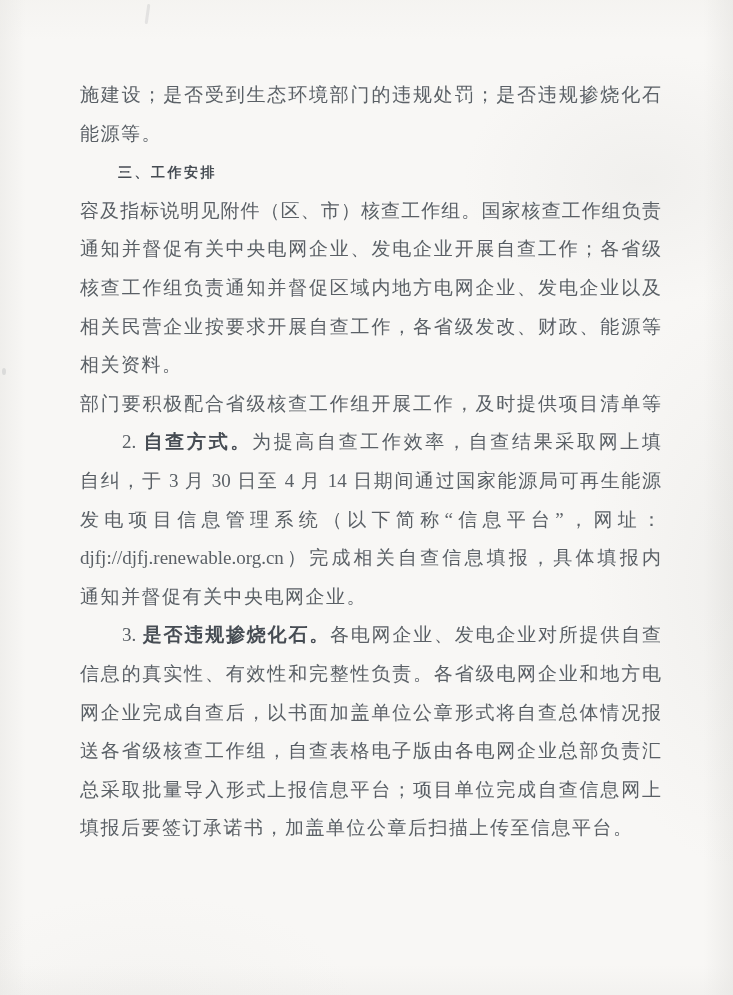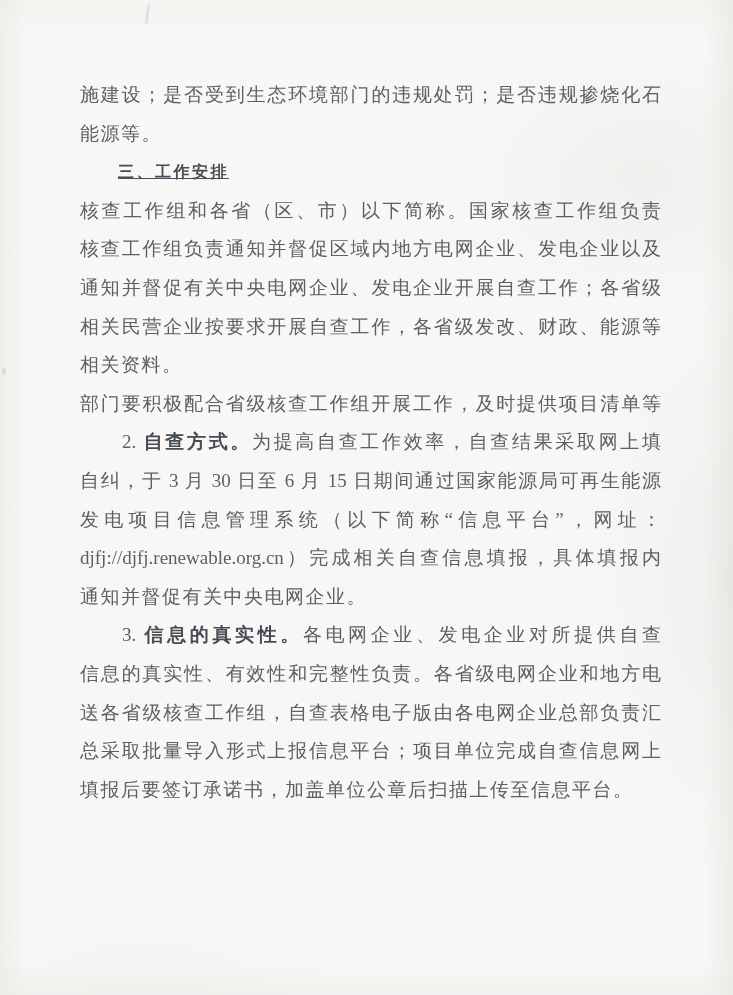--- a/index.html
+++ b/index.html
@@ -67,48 +67,48 @@
   .line.indent {
     text-indent: 42px;
   }
   .line .bold {
     font-weight: bold;
     color: #464c53;
   }
   .line.heading {
     font-family: "Liberation Sans", sans-serif;
     font-weight: bold;
-    font-size: 16px;
+    font-size: 14px;
     letter-spacing: 2.5px;
     color: #4a4f55;
     text-indent: 38px;
-    text-decoration: underline;
   }
 </style>
 </head>
 <body>
 
 <div class="page">
   <div class="scan-tint"></div>
   <div class="scan-mark-1"></div>
   <div class="scan-mark-2"></div>
   <div class="text-block">
       <div class="line justify"><span>施建设；是否受到生态环境部门的违规处罚；是否违规掺烧化石</span></div>
       <div class="line"><span>能源等。</span></div>
       <div class="line indent heading"><span class="bold">三、工作安排</span></div>
-      <div class="line justify"><span>核查工作组和各省（区、市）以下简称。国家核查工作组负责</span></div>
+      <div class="line justify"><span>容及指标说明见附件（区、市）核查工作组。国家核查工作组负责</span></div>
+      <div class="line justify"><span>通知并督促有关中央电网企业、发电企业开展自查工作；各省级</span></div>
       <div class="line justify"><span>核查工作组负责通知并督促区域内地方电网企业、发电企业以及</span></div>
-      <div class="line justify"><span>通知并督促有关中央电网企业、发电企业开展自查工作；各省级</span></div>
       <div class="line justify"><span>相关民营企业按要求开展自查工作，各省级发改、财政、能源等</span></div>
       <div class="line"><span>相关资料。</span></div>
       <div class="line justify"><span>部门要积极配合省级核查工作组开展工作，及时提供项目清单等</span></div>
       <div class="line indent justify"><span>2. </span><span class="bold">自查方式。</span><span>为提高自查工作效率，自查结果采取网上填</span></div>
-      <div class="line justify"><span>自纠，于 3 月 30 日至 6 月 15 日期间通过国家能源局可再生能源</span></div>
+      <div class="line justify"><span>自纠，于 3 月 30 日至 4 月 14 日期间通过国家能源局可再生能源</span></div>
       <div class="line justify"><span>发电项目信息管理系统（以下简称“信息平台”，网址：</span></div>
       <div class="line justify"><span>djfj://djfj.renewable.org.cn）完成相关自查信息填报，具体填报内</span></div>
       <div class="line"><span>通知并督促有关中央电网企业。</span></div>
-      <div class="line indent justify"><span>3. </span><span class="bold">信息的真实性。</span><span>各电网企业、发电企业对所提供自查</span></div>
+      <div class="line indent justify"><span>3. </span><span class="bold">是否违规掺烧化石。</span><span>各电网企业、发电企业对所提供自查</span></div>
       <div class="line justify"><span>信息的真实性、有效性和完整性负责。各省级电网企业和地方电</span></div>
+      <div class="line justify"><span>网企业完成自查后，以书面加盖单位公章形式将自查总体情况报</span></div>
       <div class="line justify"><span>送各省级核查工作组，自查表格电子版由各电网企业总部负责汇</span></div>
       <div class="line justify"><span>总采取批量导入形式上报信息平台；项目单位完成自查信息网上</span></div>
       <div class="line"><span>填报后要签订承诺书，加盖单位公章后扫描上传至信息平台。</span></div>
     </div>
 </div>
 
 </body></html>

